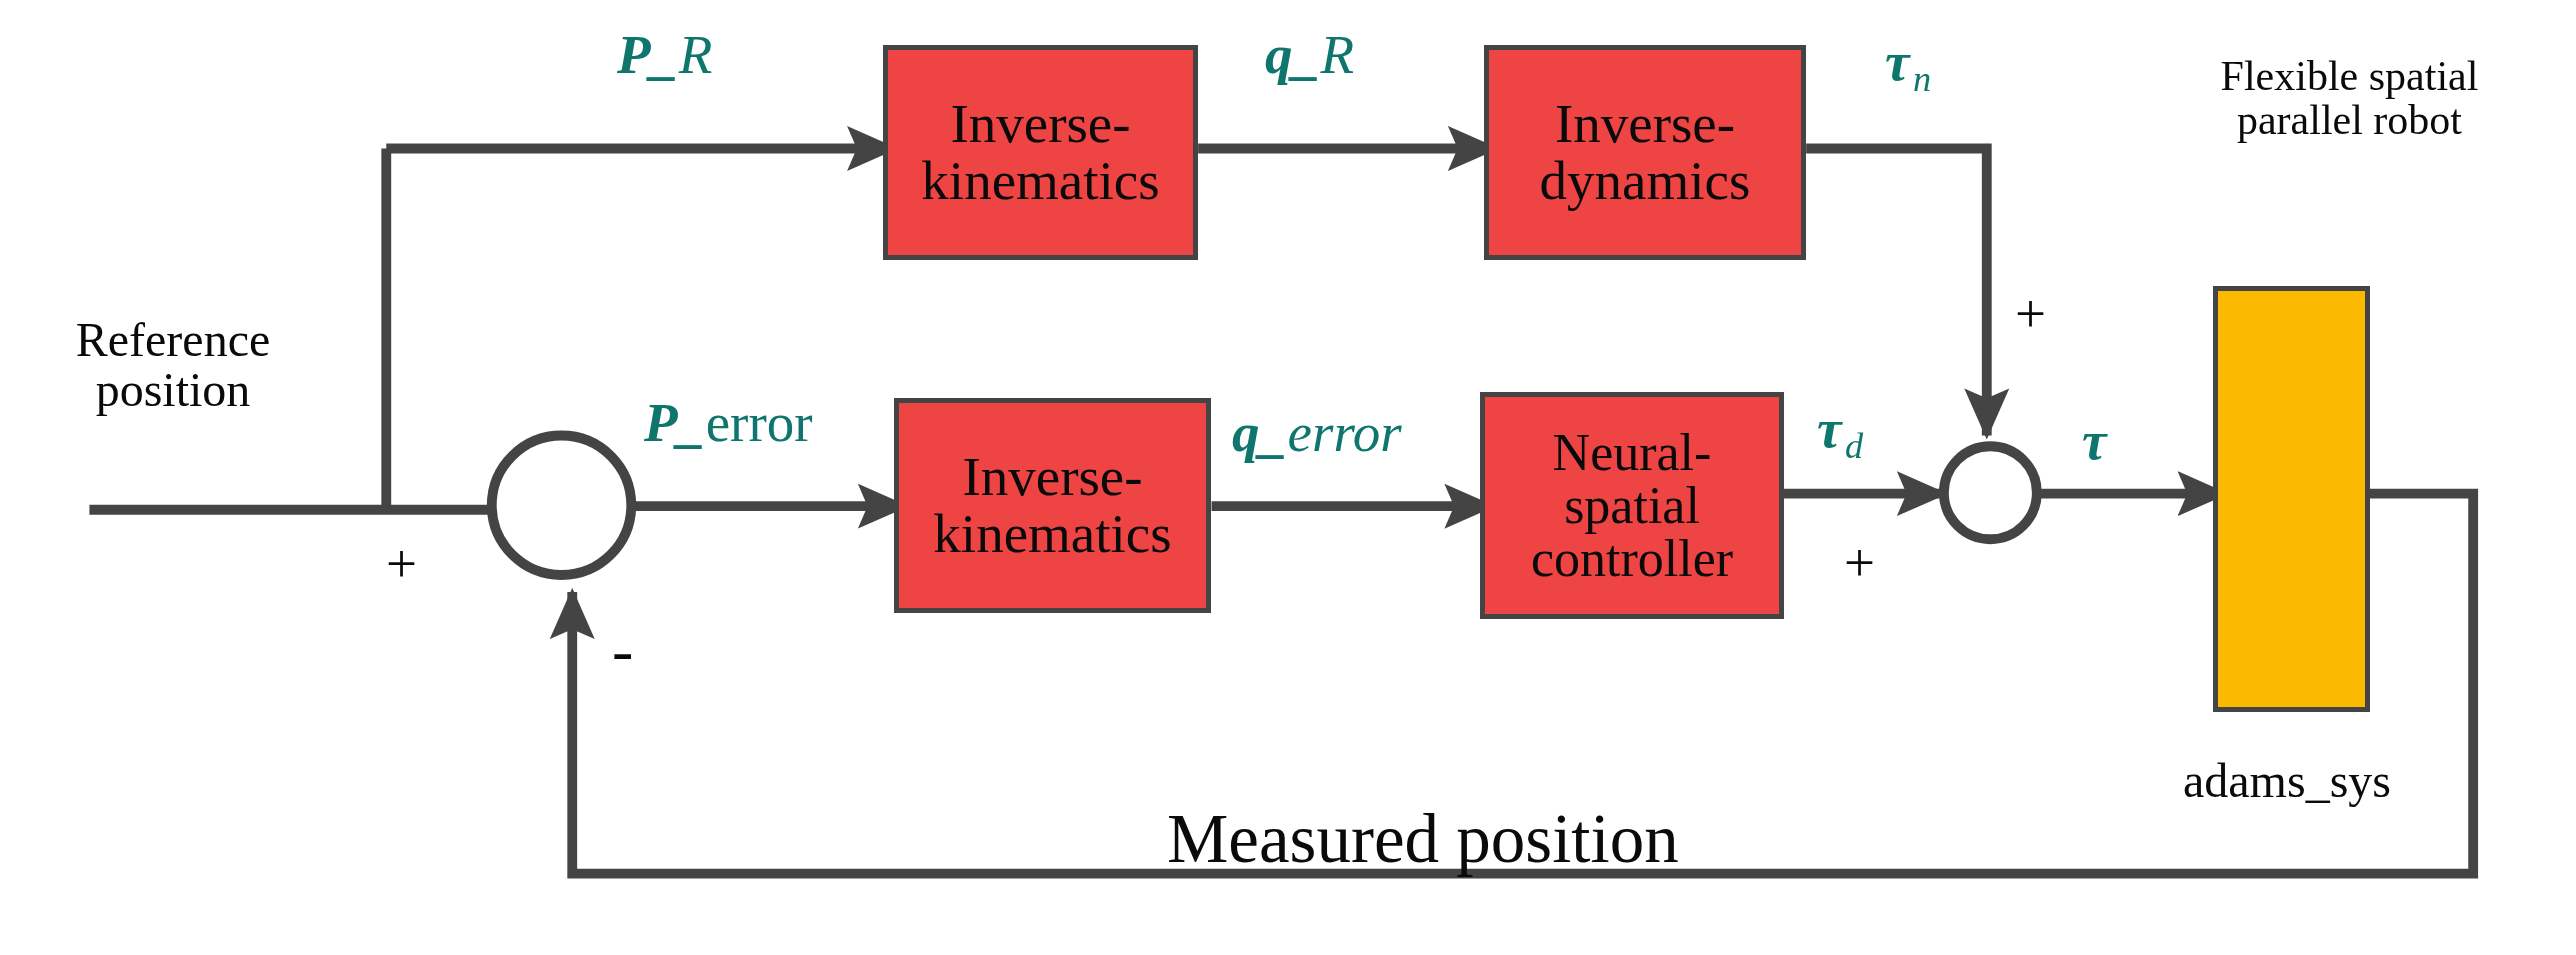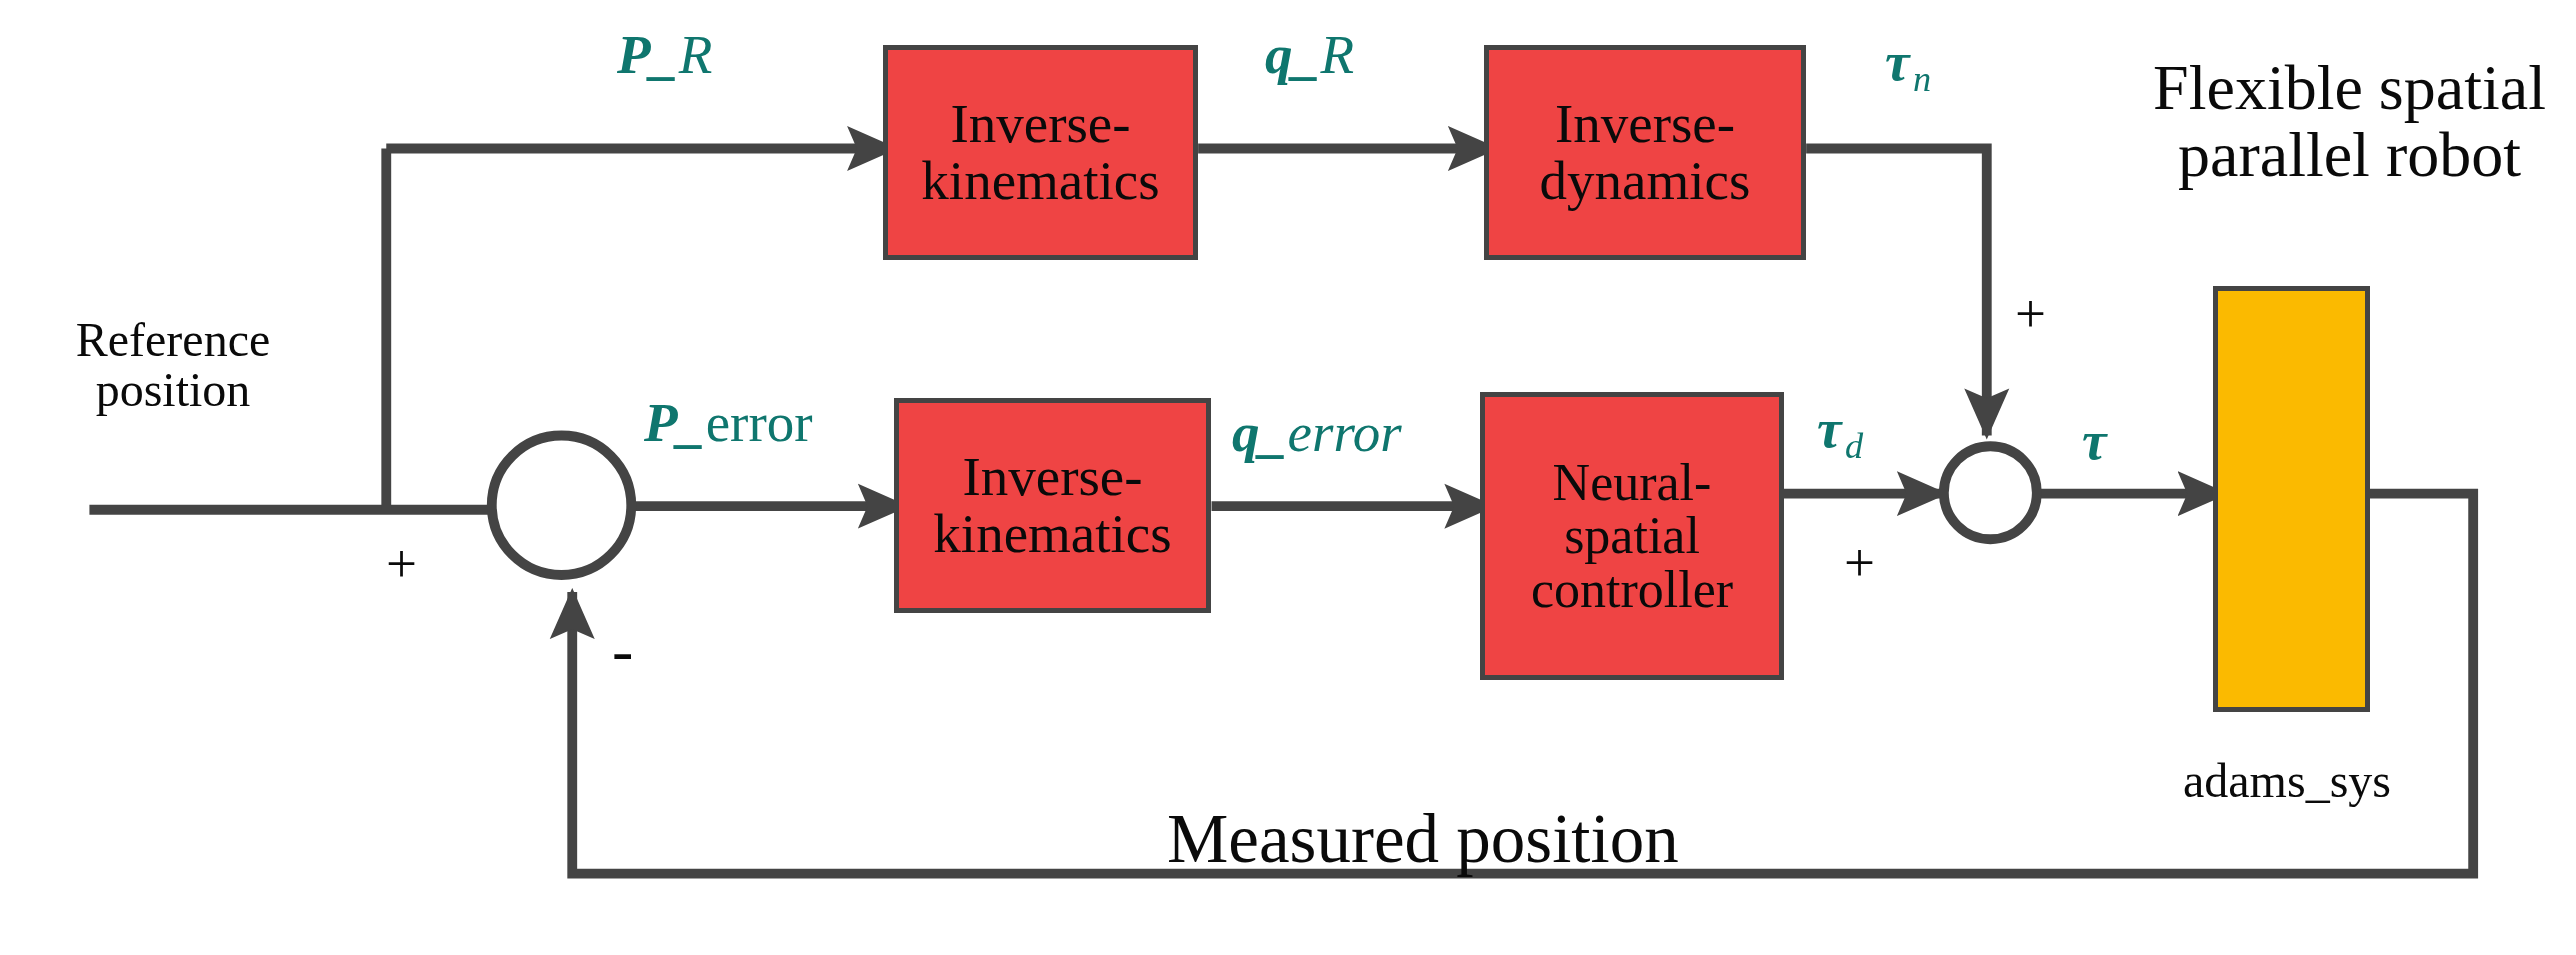--- a/index.html
+++ b/index.html
@@ -126,34 +126,34 @@
   <div class="node" style="left:1484px; top:45px; width:322px; height:215px;">
     <span class="ln">Inverse-</span>
     <span class="ln">dynamics</span>
   </div>
 
   <div class="node" style="left:894px; top:398px; width:317px; height:215px;">
     <span class="ln">Inverse-</span>
     <span class="ln">kinematics</span>
   </div>
 
-  <div class="node" style="left:1480px; top:392px; width:304px; height:288px; font-size:52px;">
+  <div class="node" style="left:1480px; top:392px; width:304px; height:227px; font-size:52px;">
     <span class="ln">Neural-</span>
     <span class="ln">spatial</span>
     <span class="ln">controller</span>
   </div>
 
   <div class="plant-block" style="left:2213px; top:286px; width:157px; height:426px;"></div>
 
   <div class="lbl center" style="left:3px; top:315px; width:340px; font-size:48px;">
     <span class="ln">Reference</span><br>
     <span class="ln">position</span>
   </div>
 
-  <div class="lbl center" style="left:2126px; top:54px; width:447px; font-size:64px;">
+  <div class="lbl center" style="left:2126px; top:54px; width:447px; font-size:42px;">
     <span class="ln">Flexible spatial</span><br>
     <span class="ln">parallel robot</span>
   </div>
 
   <div class="lbl center" style="left:2117px; top:756px; width:340px; font-size:48px;">
     <span>adams_sys</span>
   </div>
 
   <div class="lbl" style="left:1167px; top:803px; font-size:69px;">
     <span>Measured position</span>

